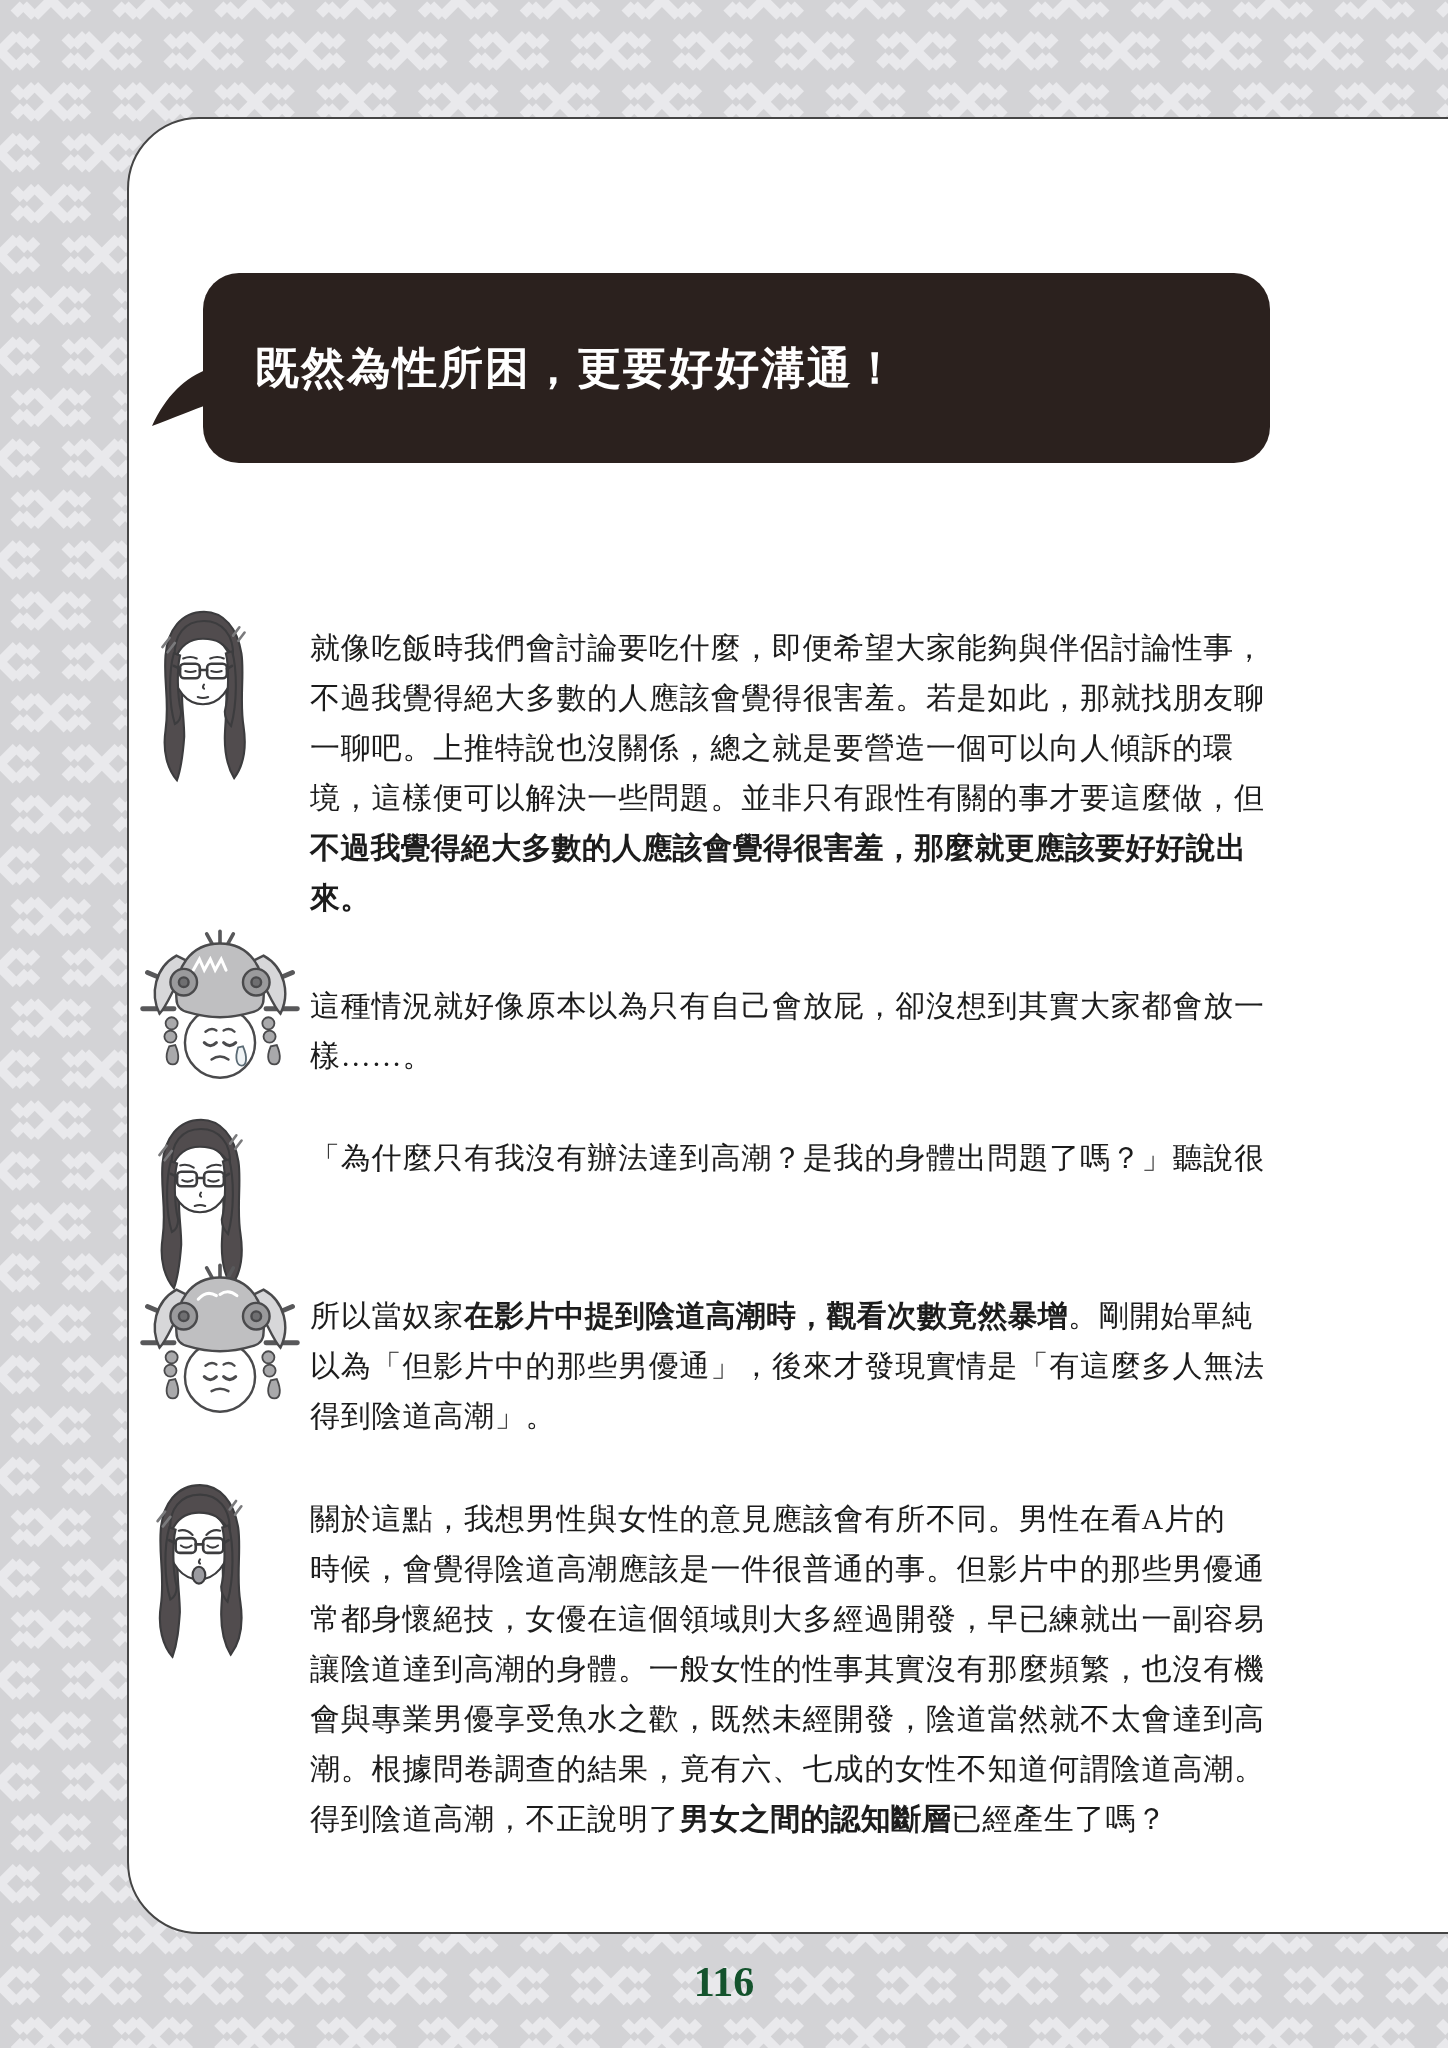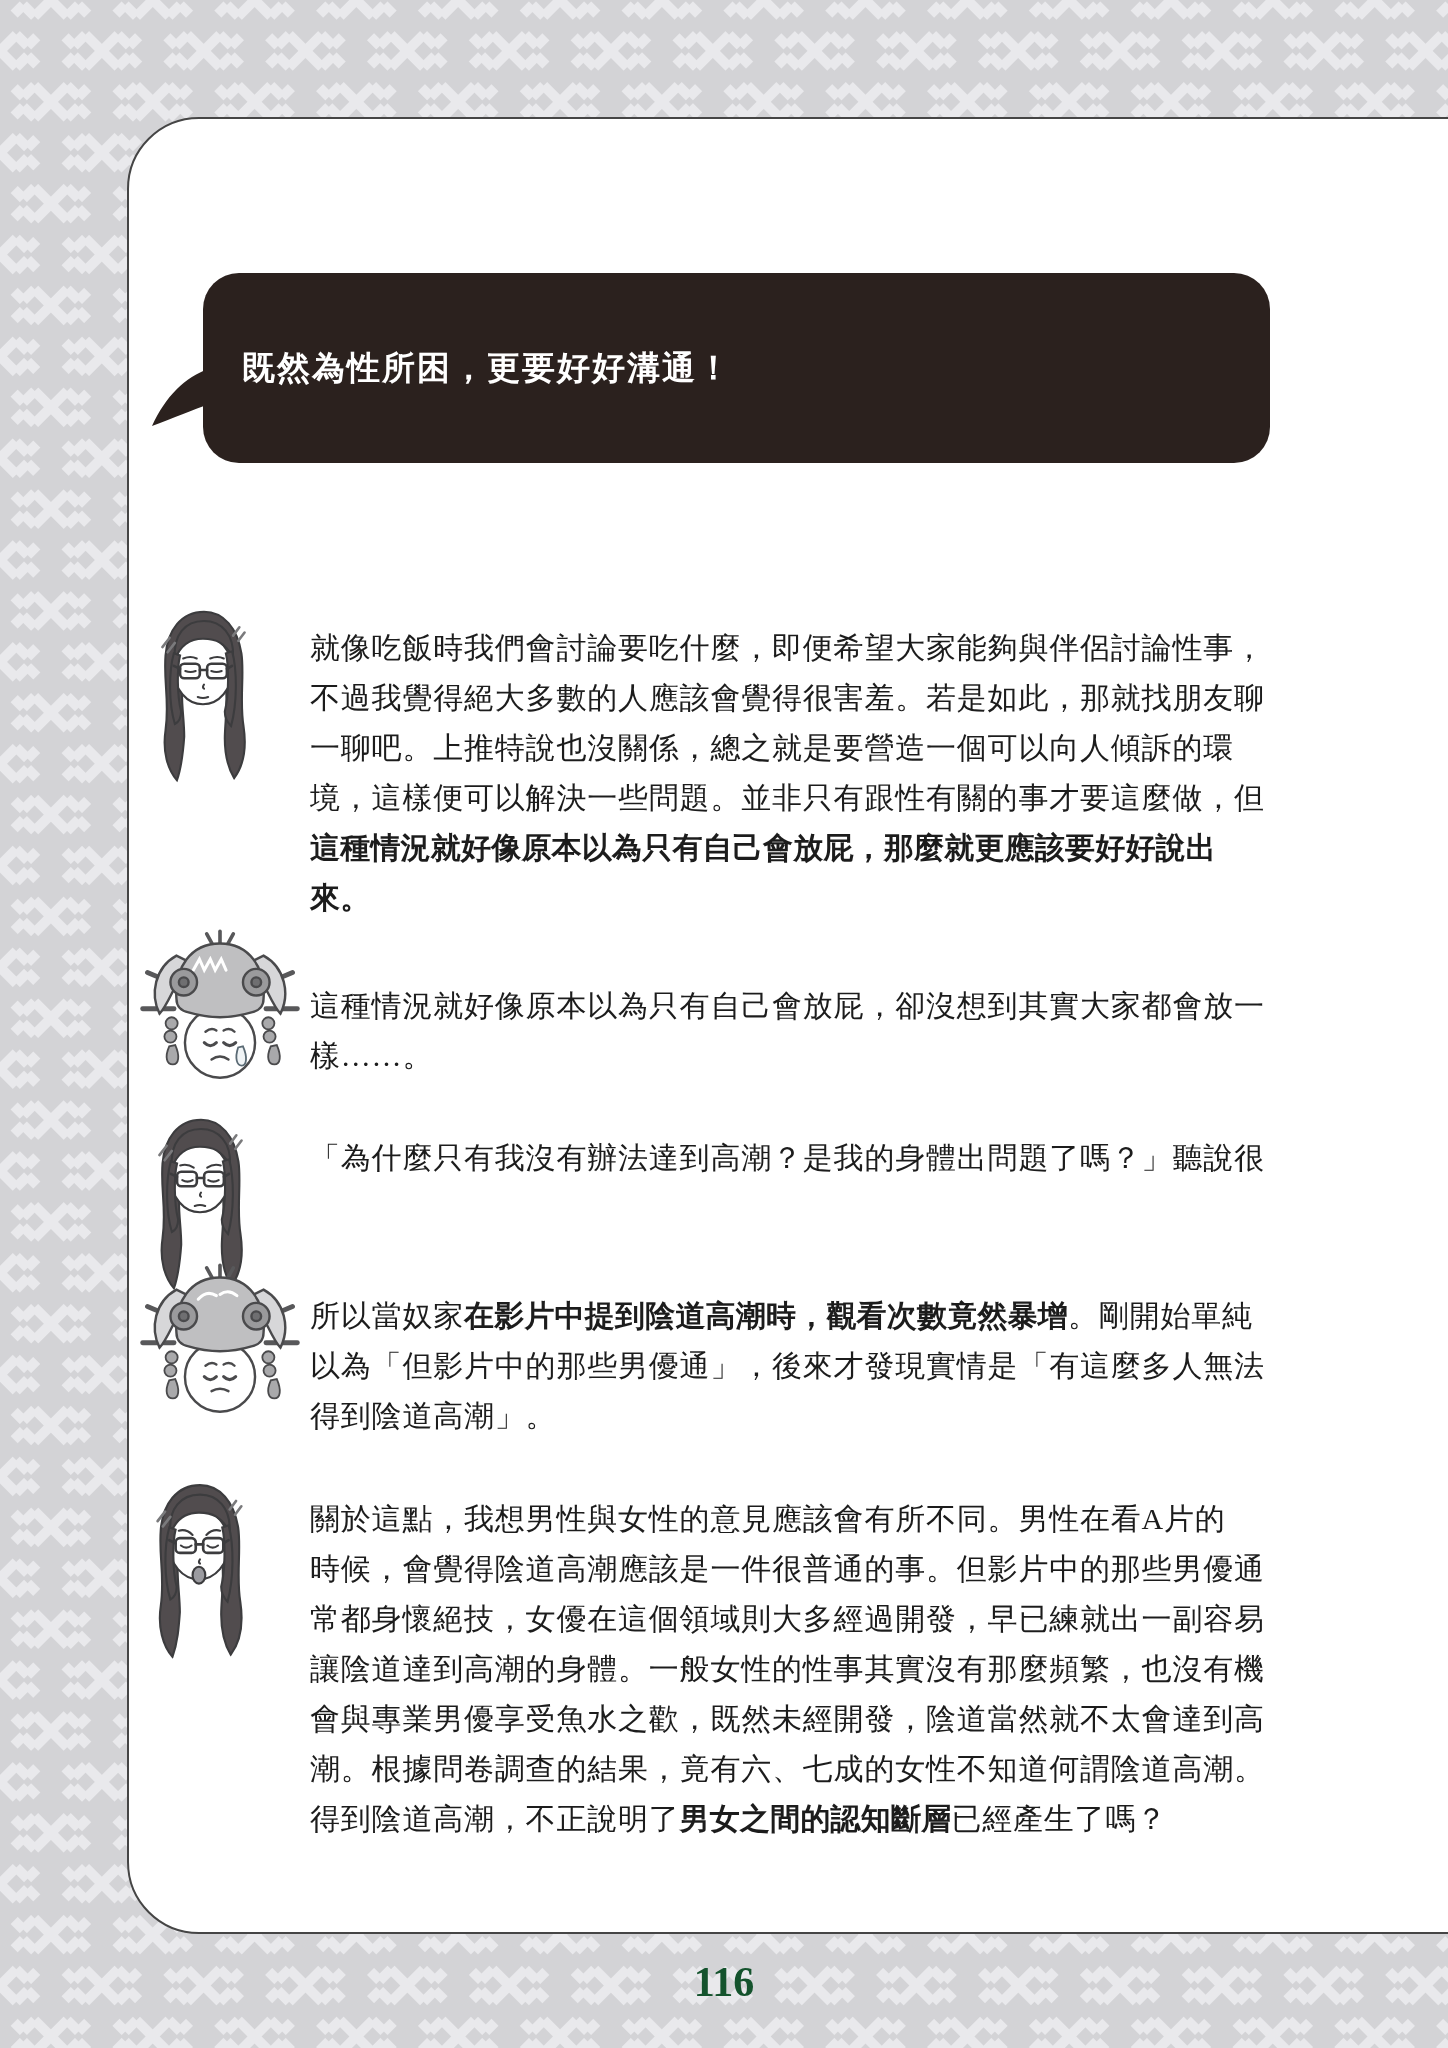--- a/index.html
+++ b/index.html
@@ -23,24 +23,24 @@
     position:absolute;left:203px;top:273px;
     width:1067px;height:190px;
     background:var(--bubble-bg,#2b211e);
     border-radius:36px;
   }
   .bubble-tail{
     position:absolute;left:150px;top:366px;
     width:62px;height:64px;
   }
   .title{
-    position:absolute;left:242px;top:273px;height:161px;
+    position:absolute;left:255px;top:273px;height:161px;
     line-height:190px;white-space:nowrap;
     font-family:"Liberation Sans","DejaVu Sans",sans-serif;
-    font-weight:700;font-size:33px;letter-spacing:2px;
+    font-weight:700;font-size:44px;letter-spacing:2px;
     color:var(--bubble-text,#ffffff);
   }
   .block{position:absolute;left:0;width:1448px;}
   .block .avatar{position:absolute;}
   .block .avatar svg{width:100%;height:100%;}
   .block .lines{position:absolute;left:310px;top:16px;width:995px;}
   .line{height:50px;line-height:50px;white-space:nowrap;font-size:30px;letter-spacing:0.8px;}
   .line .seg-b{
     font-family:"Liberation Sans","DejaVu Sans",sans-serif;
     font-weight:700;letter-spacing:0.2px;
@@ -109,21 +109,21 @@
             <path d="M57 65 Q62 67 67 65"></path>
             <path d="M50 78 Q48 81 50 82"></path>
             <path d="M44 90 Q49 92 54 90"></path>
           </g>
         </svg></div>
       <div class="lines">
         <div class="line"><span>就像吃飯時我們會討論要吃什麼，即便希望大家能夠與伴侶討論性事，</span></div>
         <div class="line"><span>不過我覺得絕大多數的人應該會覺得很害羞。若是如此，那就找朋友聊</span></div>
         <div class="line"><span>一聊吧。上推特說也沒關係，總之就是要營造一個可以向人傾訴的環</span></div>
         <div class="line"><span>境，這樣便可以解決一些問題。並非只有跟性有關的事才要這麼做，但</span></div>
-        <div class="line"><span class="seg-b">這種情況就好像原本以為只有自己會放屁，那麼就更應該要好好說出</span></div>
+        <div class="line"><span class="seg-b">不過我覺得絕大多數的人應該會覺得很害羞，那麼就更應該要好好說出</span></div>
         <div class="line"><span class="seg-b">來。</span></div>
       </div>
     </div>
     <div class="block blk-1">
       <div class="avatar"><svg viewBox="0 0 132 134" preserveAspectRatio="xMidYMid meet">
           <g stroke="#4a4a4c" stroke-width="2" stroke-linecap="round" fill="none">
             <g stroke="#58585a" stroke-width="4">
               <path d="M6 36 L44 52"></path>
               <path d="M126 36 L88 52"></path>
               <path d="M2 66 L28 66"></path>

